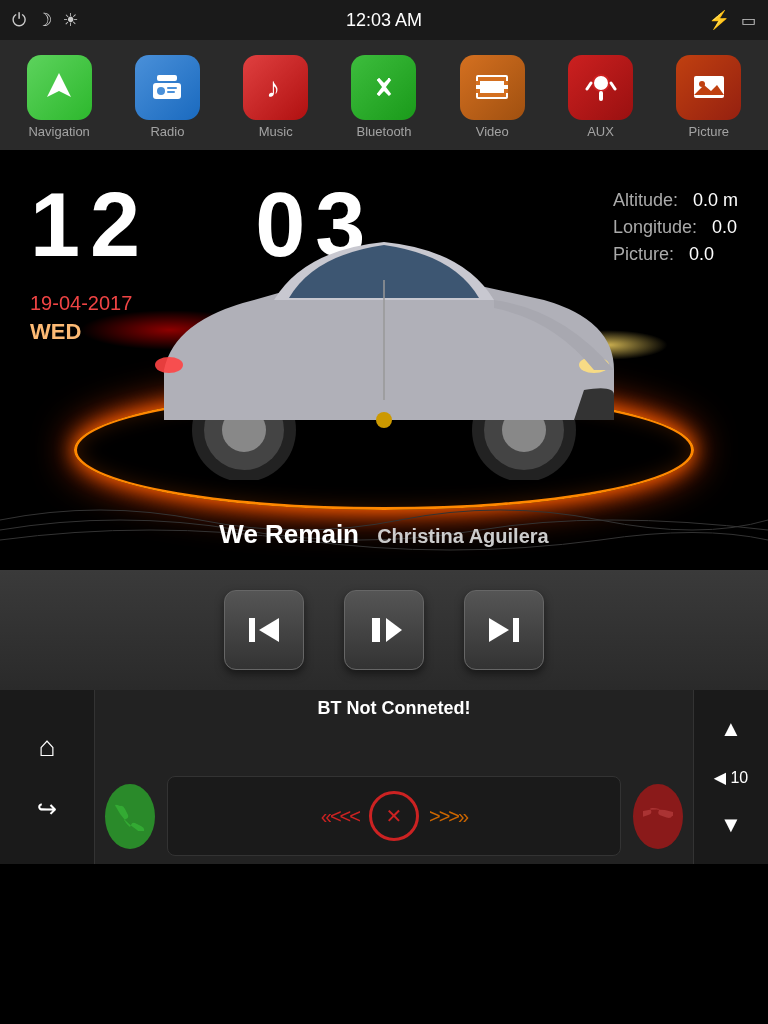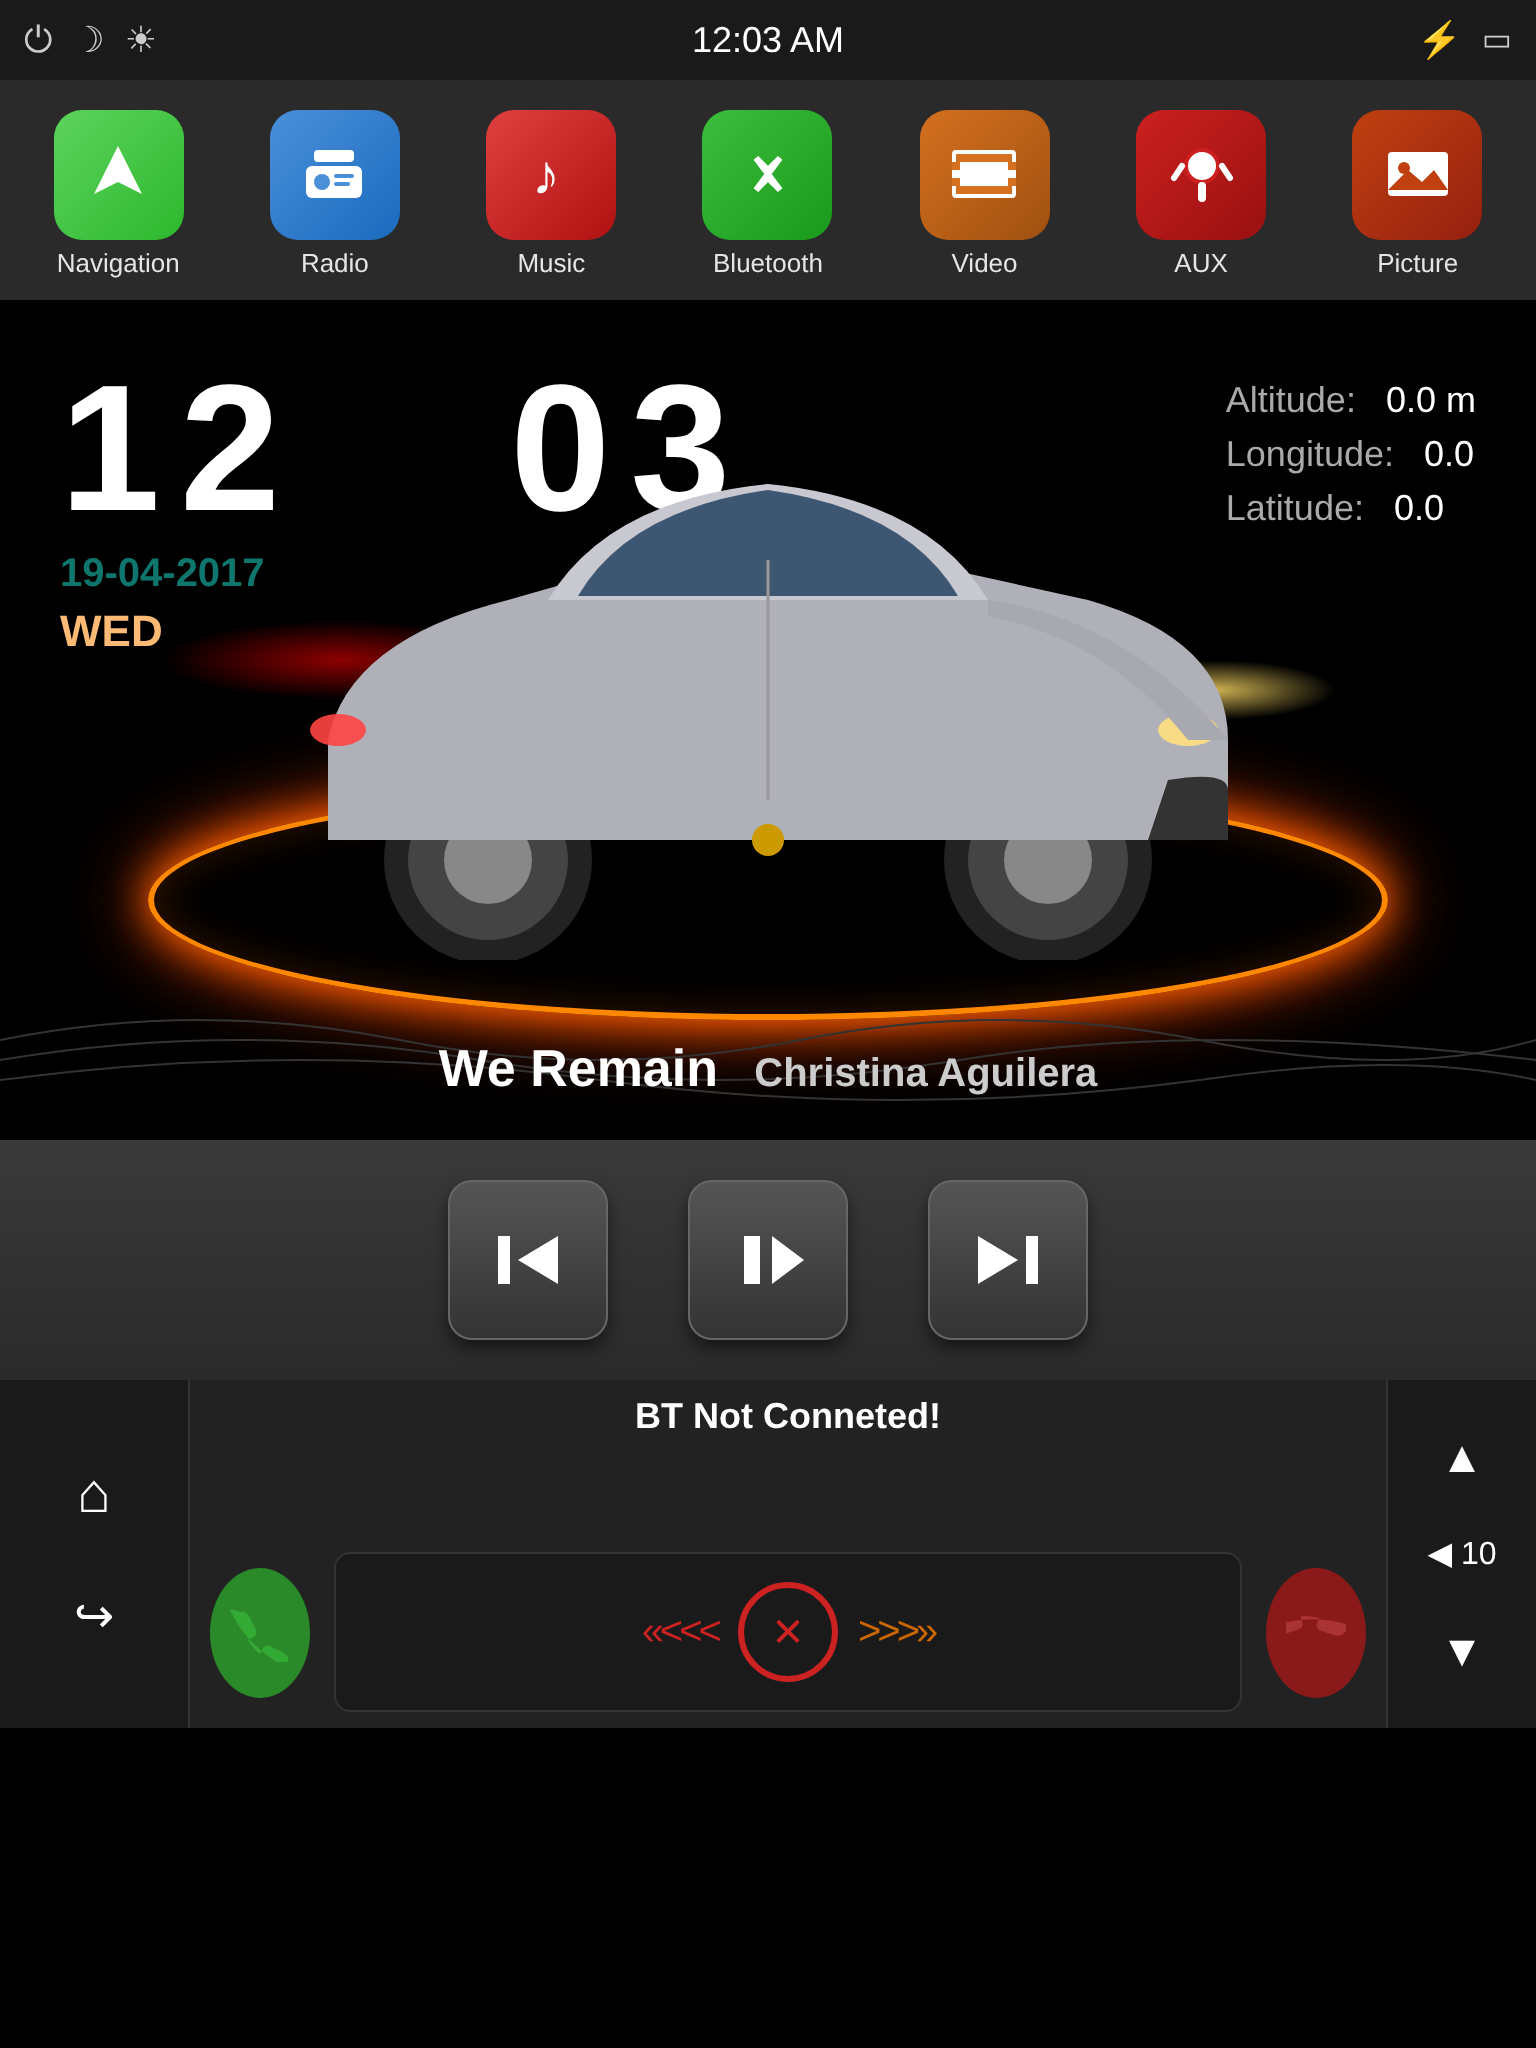--- a/index.html
+++ b/index.html
@@ -64,21 +64,21 @@
       width: 65px;
       height: 65px;
       border-radius: 14px;
       display: flex;
       align-items: center;
       justify-content: center;
       font-size: 28px;
     }
     .app-label {
       font-size: 13px;
-      color: #e5e5e5;
+      color: #a3a3a3;
       text-align: right;
     }
     .icon-nav { background: linear-gradient(135deg, #5dd35d, #2db82d); }
     .icon-radio { background: linear-gradient(135deg, #4a90d9, #1a6abf); }
     .icon-music { background: linear-gradient(135deg, #e04040, #b01010); }
     .icon-bt { background: linear-gradient(135deg, #3dbd3d, #1a9a1a); }
     .icon-video { background: linear-gradient(135deg, #d47020, #a05010); }
     .icon-aux { background: linear-gradient(135deg, #cc2020, #991010); }
     .icon-picture { background: linear-gradient(135deg, #c04010, #952010); }
 
@@ -119,23 +119,22 @@
     }
     #big-time {
       font-size: 90px;
       font-weight: bold;
       color: white;
       letter-spacing: 10px;
       line-height: 1;
     }
     #date-display {
       font-size: 20px;
-      color: #0f766e;
-      margin-top: 6px;
-      font-weight: bold;
+      color: #ef4444;
+      margin-top: 22px;
     }
     #day-display {
       font-size: 22px;
       color: #fdba74;
       margin-top: 4px;
       font-weight: bold;
     }
 
     
     #gps-info {
@@ -483,21 +482,21 @@
       <span class="gps-label">Altitude:</span>
       &nbsp;
       <span>0.0 m</span>
     </div>
     <div class="gps-row">
       <span class="gps-label">Longitude:</span>
       &nbsp;
       <span>0.0</span>
     </div>
     <div class="gps-row">
-      <span class="gps-label">Latitude:</span>
+      <span class="gps-label">Picture:</span>
       &nbsp;
       <span>0.0</span>
     </div>
   </div>
 
   <div id="car-area">
     <div style="position:relative; width:640px; height:320px;">
 
       <div class="orange-ring"></div>
 

